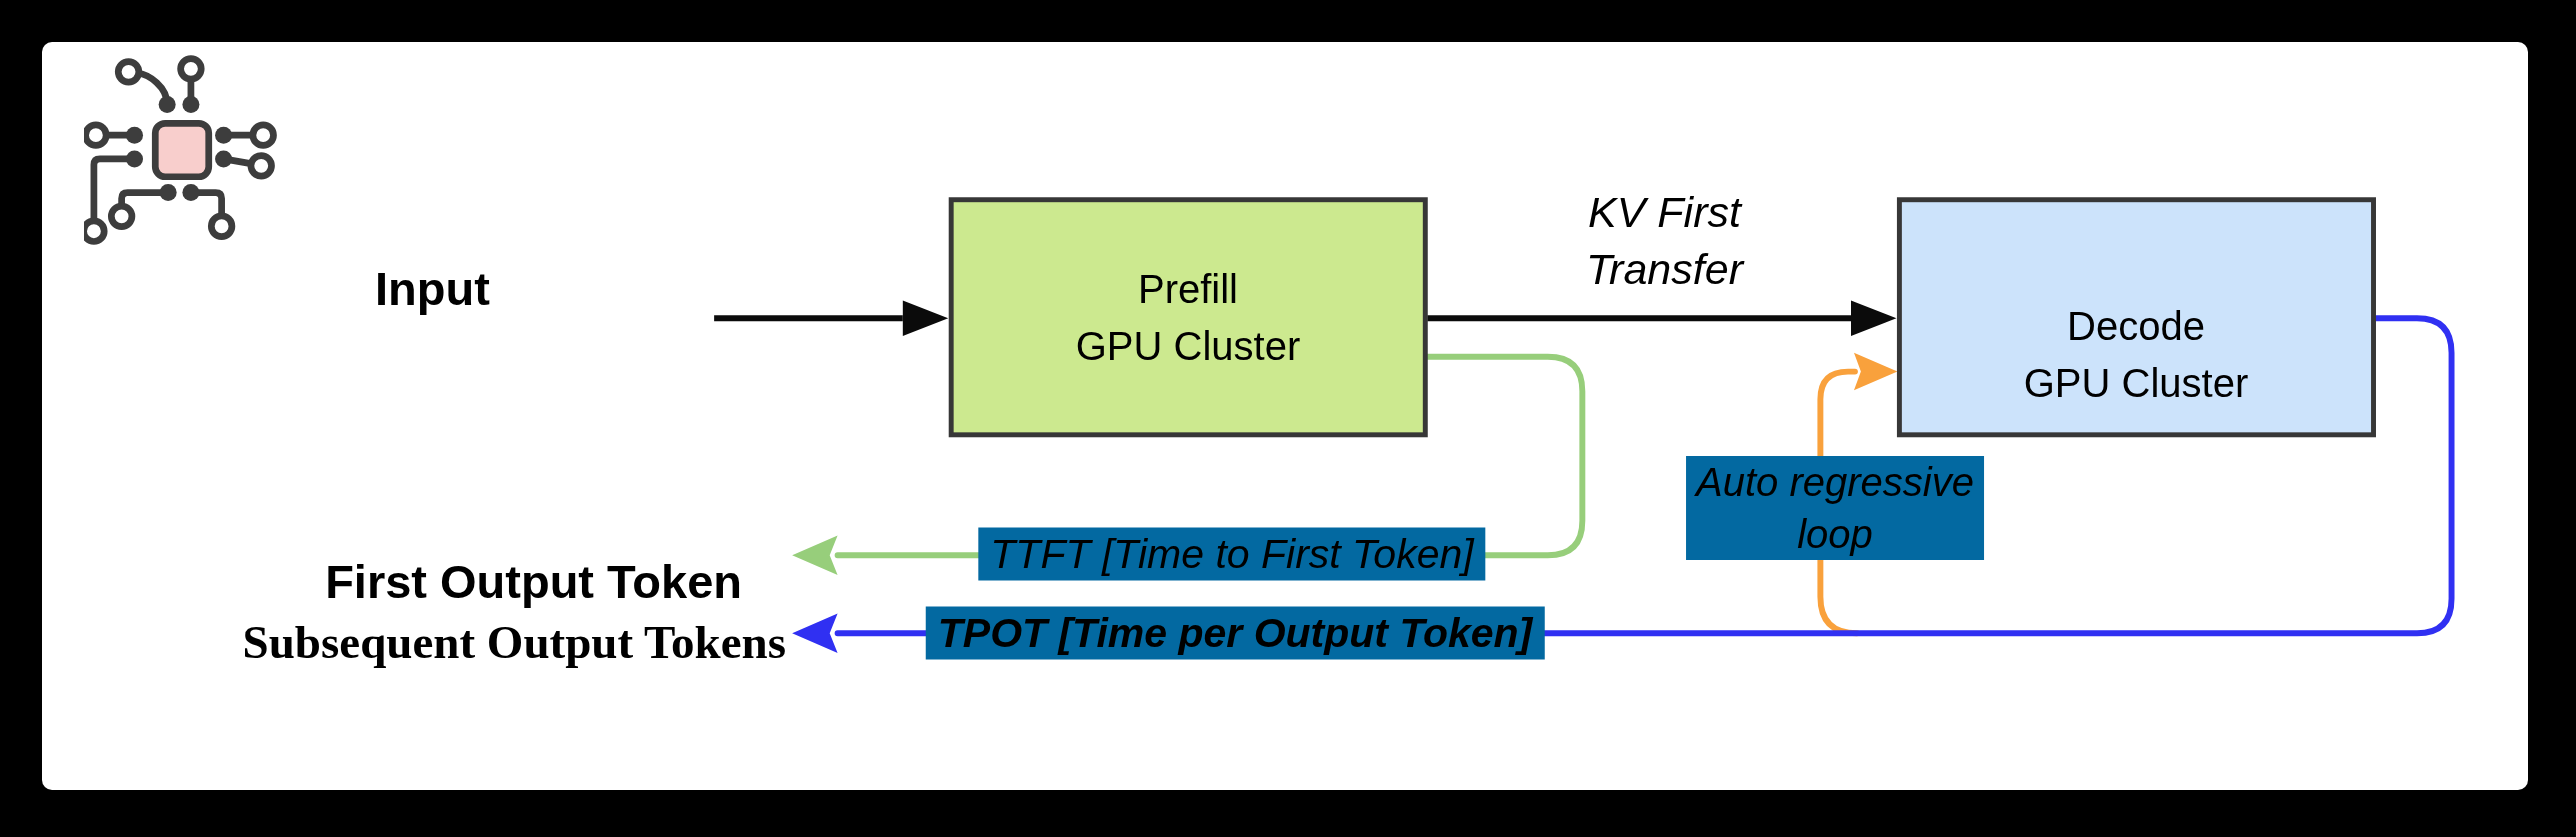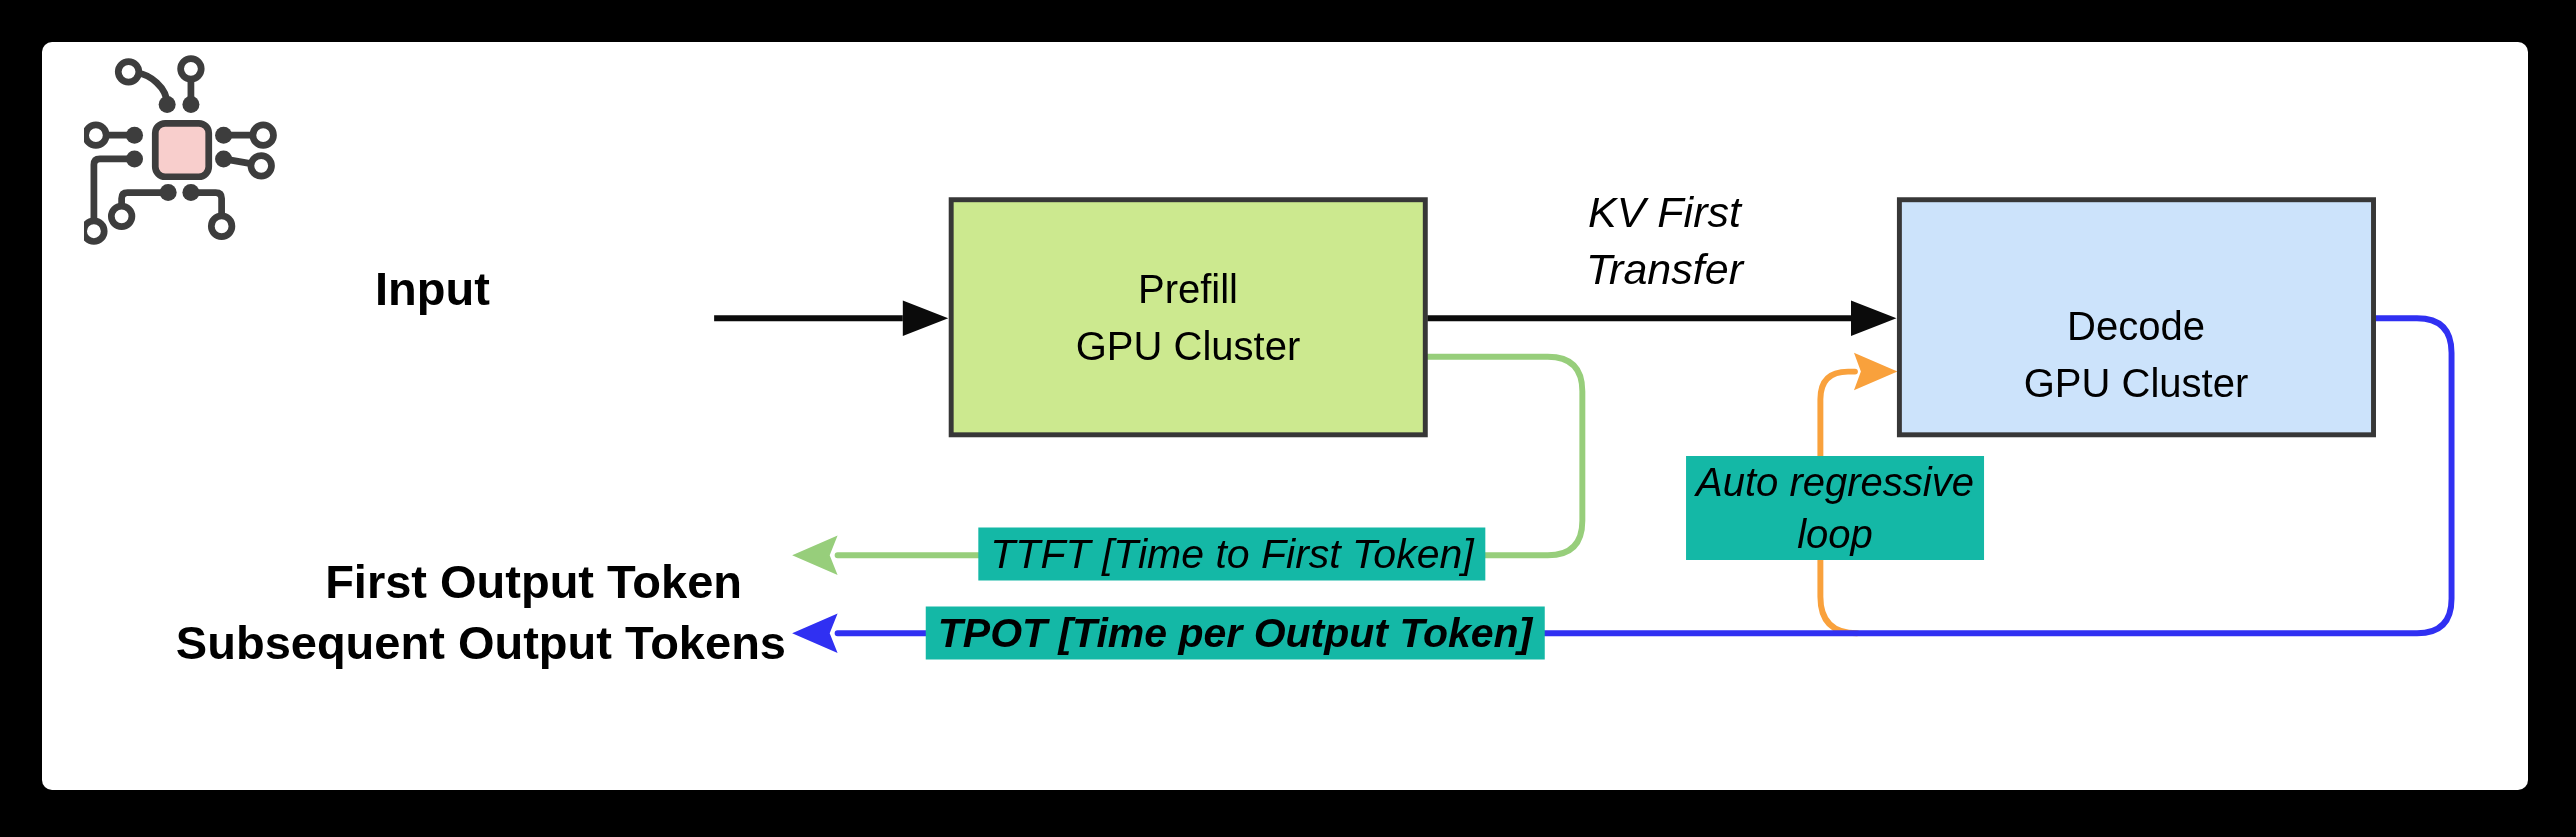--- a/index.html
+++ b/index.html
@@ -57,21 +57,21 @@
   }
   .italic-label {
     font-style: italic;
     font-size: 43px;
     line-height: 57px;
     text-align: center;
   }
   .line-label {
     position: absolute;
     transform: translate(-50%, -50%);
-    background: #14b8a6;
+    background: #0369a1;
     padding: 0 12px;
     font-style: italic;
     font-size: 41px;
     line-height: 53px;
     color: #000;
     white-space: nowrap;
   }
   .autoreg {
     font-size: 40px;
     line-height: 52px;
@@ -90,20 +90,21 @@
     text-align: right;
     line-height: 53px;
     margin-top: 28px;
   }
   .subsequent-output {
     left: 138px;
     top: 616px;
     width: 648px;
     text-align: right;
     line-height: 53px;
+    font-family: Liberation Serif, serif;
   }
 </style>
 </head>
 <body>
 
 <div class="stage">
   <div class="panel"></div>
 
   <svg class="canvas" viewBox="0 0 2608 848" xmlns="http://www.w3.org/2000/svg">
 

